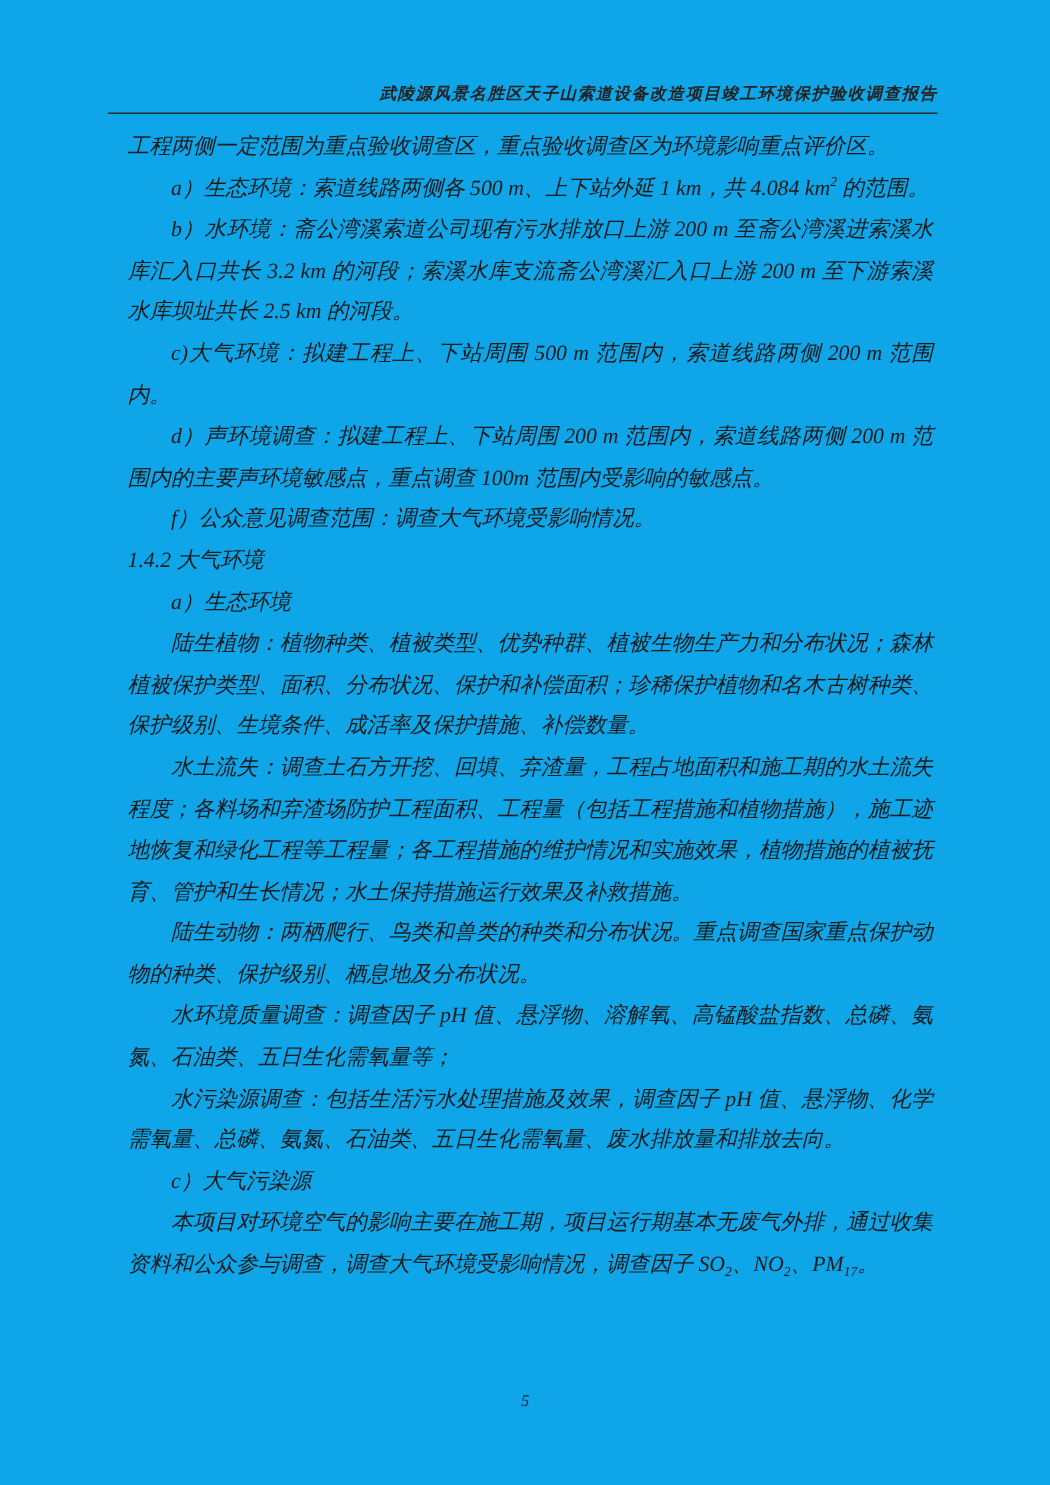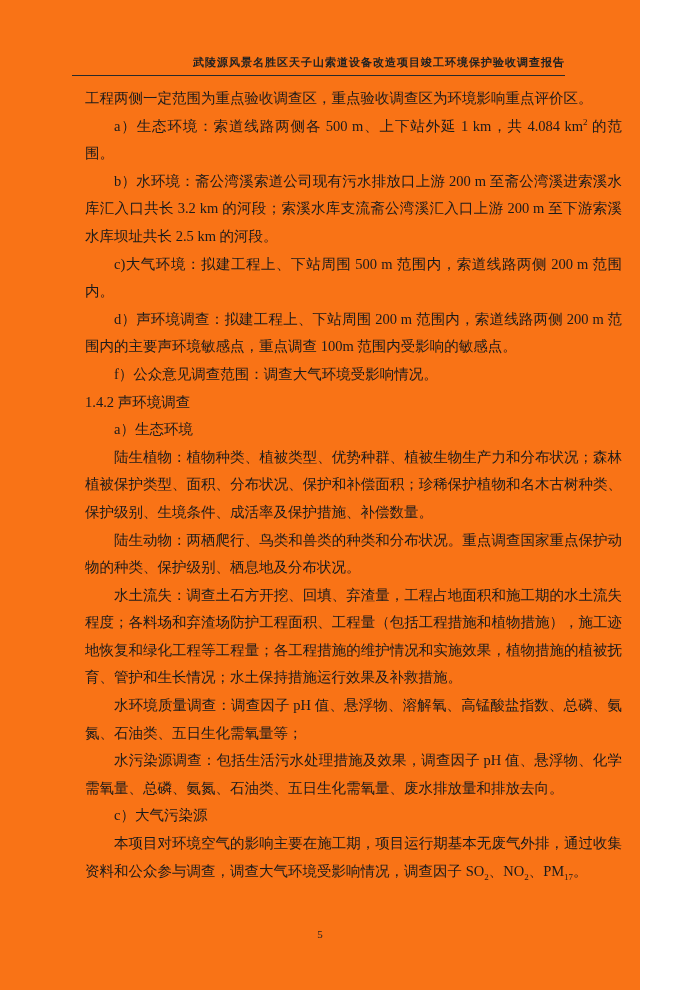--- a/index.html
+++ b/index.html
@@ -6,22 +6,23 @@
   html, body { background: #ffffff; }
   body {
     width: 700px; height: 990px;
     font-family: "Liberation Serif", "DejaVu Serif", serif;
     color: #1b1b1b;
     position: relative;
     overflow: hidden;
   }
   .page {
     position: absolute; top: 0; left: 0;
-    width: 640px; height: 990px;
-    background: #f97316;
+    width: 700px; height: 990px;
+    background: #0ea5e9;
+    font-style: italic;
   }
   .page-header {
     position: absolute;
     top: 55px; left: 72px; right: 75px;
   }
   .header-title {
     text-align: right;
     font-size: 11px;
     font-weight: bold;
     letter-spacing: 1px;
@@ -67,25 +68,25 @@
     <div class="header-rule"></div>
   </header>
 
   <main class="page-body">
       <p class="para"><span>工程两侧一定范围为重点验收调查区，重点验收调查区为环境影响重点评价区。</span></p>
       <p class="para indent"><span>a）生态环境：索道线路两侧各 500 m、上下站外延 1 km，共 4.084 km</span><sup>2</sup><span> 的范围。</span></p>
       <p class="para indent"><span>b）水环境：斋公湾溪索道公司现有污水排放口上游 200 m 至斋公湾溪进索溪水库汇入口共长 3.2 km 的河段；索溪水库支流斋公湾溪汇入口上游 200 m 至下游索溪水库坝址共长 2.5 km 的河段。</span></p>
       <p class="para indent"><span>c)大气环境：拟建工程上、下站周围 500 m 范围内，索道线路两侧 200 m 范围内。</span></p>
       <p class="para indent"><span>d）声环境调查：拟建工程上、下站周围 200 m 范围内，索道线路两侧 200 m 范围内的主要声环境敏感点，重点调查 100m 范围内受影响的敏感点。</span></p>
       <p class="para indent"><span>f）公众意见调查范围：调查大气环境受影响情况。</span></p>
-      <p class="para"><span>1.4.2 声环境调查</span></p>
+      <p class="para"><span>1.4.2 大气环境</span></p>
       <p class="para indent"><span>a）生态环境</span></p>
       <p class="para indent"><span>陆生植物：植物种类、植被类型、优势种群、植被生物生产力和分布状况；森林植被保护类型、面积、分布状况、保护和补偿面积；珍稀保护植物和名木古树种类、保护级别、生境条件、成活率及保护措施、补偿数量。</span></p>
+      <p class="para indent"><span>水土流失：调查土石方开挖、回填、弃渣量，工程占地面积和施工期的水土流失程度；各料场和弃渣场防护工程面积、工程量（包括工程措施和植物措施），施工迹地恢复和绿化工程等工程量；各工程措施的维护情况和实施效果，植物措施的植被抚育、管护和生长情况；水土保持措施运行效果及补救措施。</span></p>
       <p class="para indent"><span>陆生动物：两栖爬行、鸟类和兽类的种类和分布状况。重点调查国家重点保护动物的种类、保护级别、栖息地及分布状况。</span></p>
-      <p class="para indent"><span>水土流失：调查土石方开挖、回填、弃渣量，工程占地面积和施工期的水土流失程度；各料场和弃渣场防护工程面积、工程量（包括工程措施和植物措施），施工迹地恢复和绿化工程等工程量；各工程措施的维护情况和实施效果，植物措施的植被抚育、管护和生长情况；水土保持措施运行效果及补救措施。</span></p>
       <p class="para indent"><span>水环境质量调查：调查因子 pH 值、悬浮物、溶解氧、高锰酸盐指数、总磷、氨氮、石油类、五日生化需氧量等；</span></p>
       <p class="para indent"><span>水污染源调查：包括生活污水处理措施及效果，调查因子 pH 值、悬浮物、化学需氧量、总磷、氨氮、石油类、五日生化需氧量、废水排放量和排放去向。</span></p>
       <p class="para indent"><span>c）大气污染源</span></p>
       <p class="para indent"><span>本项目对环境空气的影响主要在施工期，项目运行期基本无废气外排，通过收集资料和公众参与调查，调查大气环境受影响情况，调查因子 SO</span><sub>2</sub><span>、NO</span><sub>2</sub><span>、PM</span><sub>17</sub><span>。</span></p>
     </main>
 
   <footer class="page-footer">
     <span class="page-number">5</span>
   </footer>
 </div>

